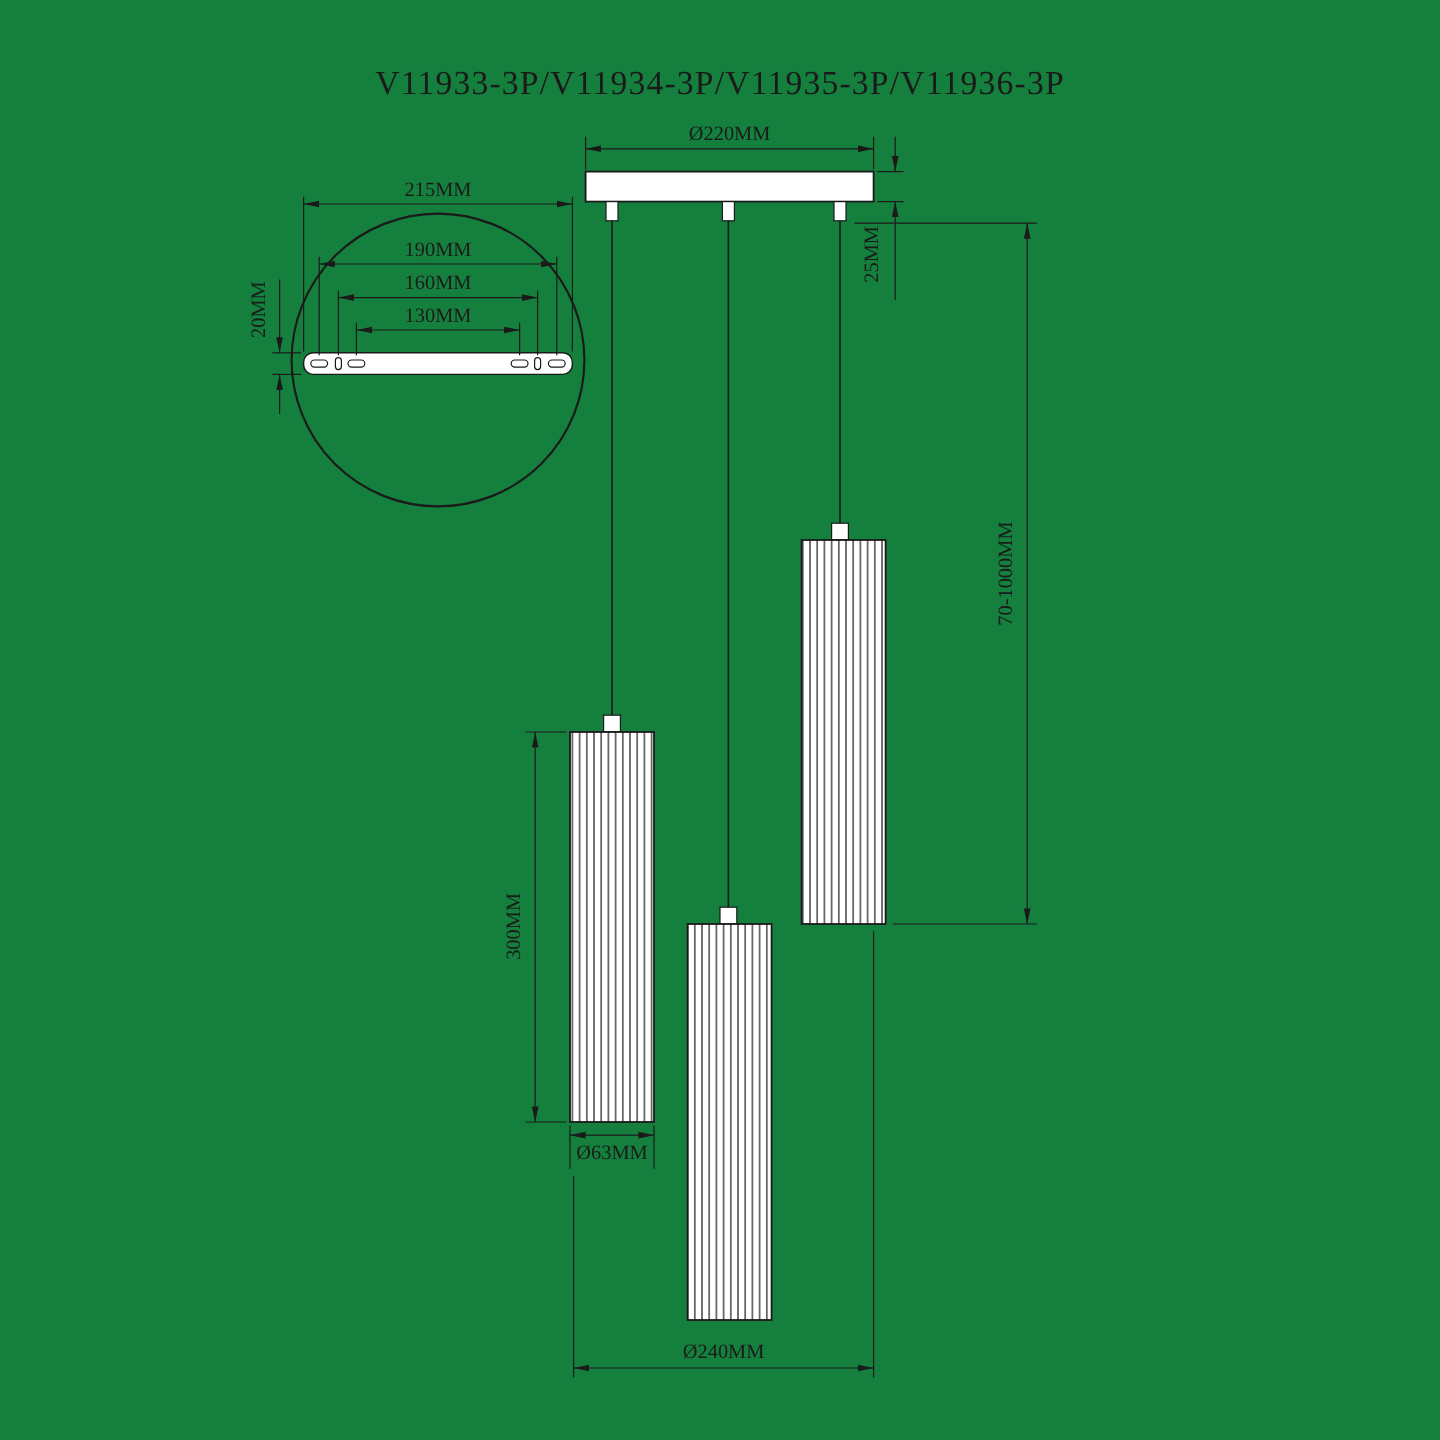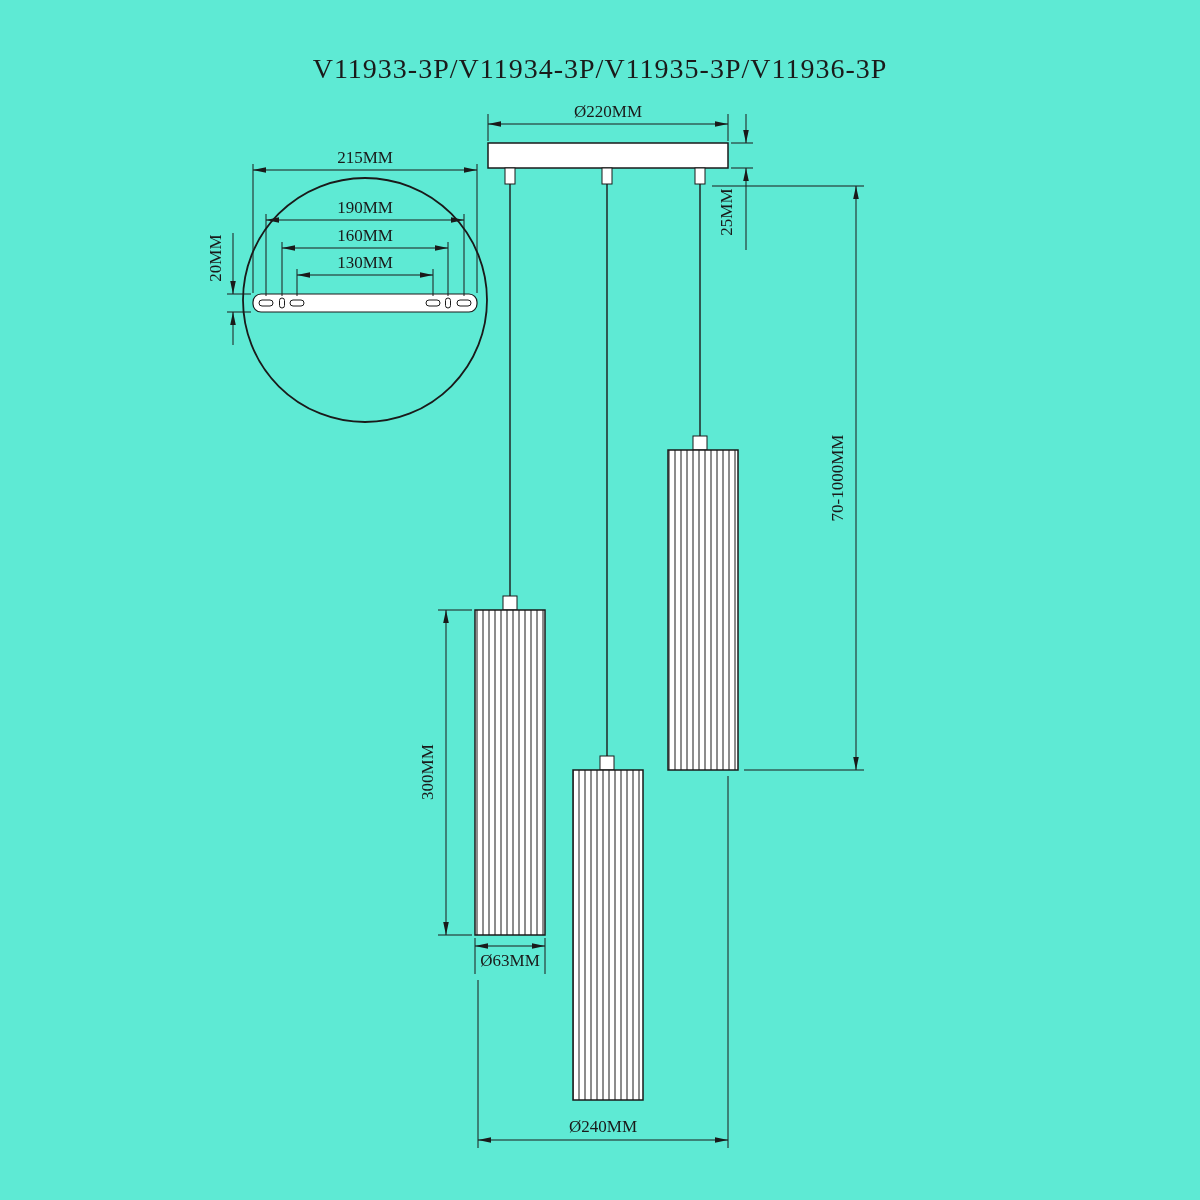--- a/index.html
+++ b/index.html
@@ -4,21 +4,21 @@
 <style>
   html, body {
     margin: 0;
     padding: 0;
     background: #ffffff;
   }
   .page {
     position: relative;
     width: 1200px;
     height: 1200px;
-    background: #5eead4;
+    background: #15803d;
     overflow: hidden;
     font-family: "Liberation Serif", serif;
   }
   svg text {
     font-family: "Liberation Serif", serif;
     fill: #1a1a1a;
   }
   .dim-text {
     font-size: 17px;
   }

